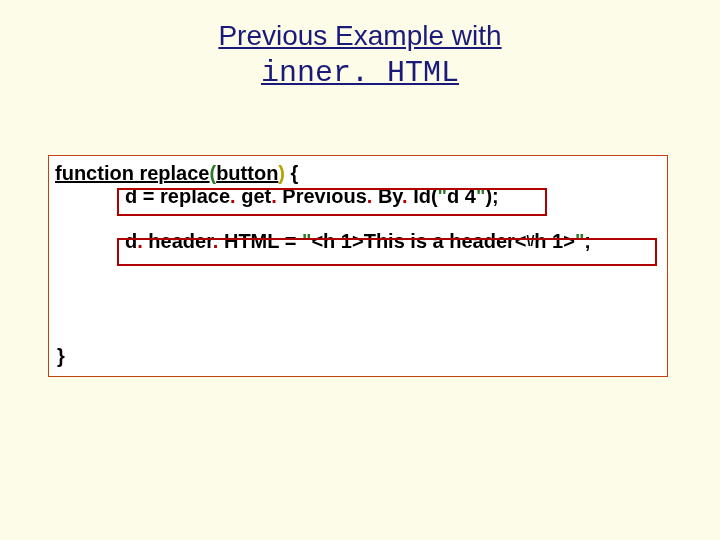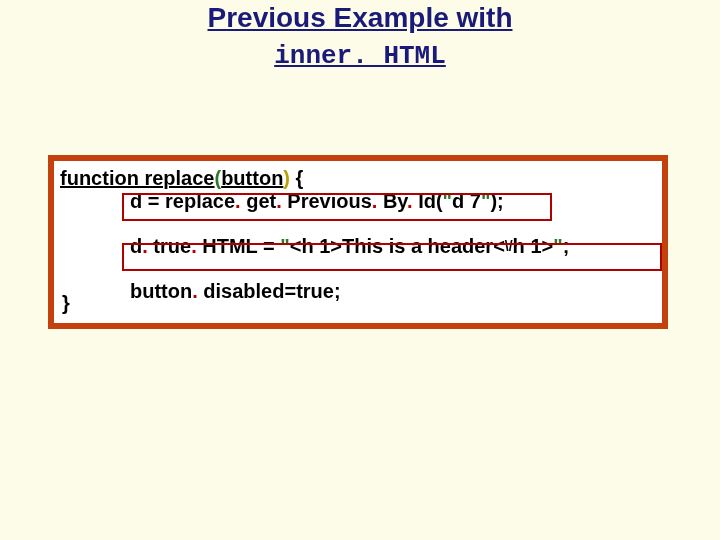--- a/index.html
+++ b/index.html
@@ -6,37 +6,38 @@
   body {
     width: 720px;
     height: 540px;
     background: #fcfce8;
     font-family: Arial, Helvetica, sans-serif;
     position: relative;
     overflow: hidden;
   }
   .title {
     text-align: center;
+    padding-top: 18px;
     font-size: 28px;
-    font-weight: bold;
+    font-weight: normal;
     color: #1a1a7a;
     text-decoration: underline;
     line-height: 1.3;
   }
   .title-mono {
     font-family: "Courier New", monospace;
-    font-size: 26px;
+    font-size: 30px;
   }
   .code-box {
     position: absolute;
     left: 48px;
     top: 155px;
     width: 620px;
-    height: 174px;
-    border: 6px solid #c2410c;
+    height: 222px;
+    border: 1px solid #c2410c;
     background: #fff;
     padding: 6px 8px 8px 6px;
   }
   .code-line {
     font-size: 20px;
     font-weight: bold;
     color: #000;
     white-space: nowrap;
   }
   .indent1 { padding-left: 70px; }
@@ -82,31 +83,28 @@
   <span class="title-mono">inner. HTML</span>
 </div>
 
 <div class="code-box">
 
   <div class="code-line">
     <span class="func-underline">function replace</span><span class="paren-open">(</span><span class="func-underline">button</span><span class="paren-close-yellow">)</span><span> {</span>
   </div>
 
   <div class="code-line indent1">
-    <span>d = replace</span><span class="dot">. </span><span>get</span><span class="dot">. </span><span>Previous</span><span class="dot">. </span><span>By</span><span class="dot">. </span><span>Id(</span><span class="quote-green">"</span><span>d 7</span><span class="quote-green">"</span><span>);</span>
+    <span>d = replace</span><span class="dot">. </span><span>get</span><span class="dot">. </span><span>Previous</span><span class="dot">. </span><span>By</span><span class="dot">. </span><span>Id(</span><span class="quote-green">"</span><span>d 4</span><span class="quote-green">"</span><span>);</span>
   </div>
   <div class="hl1"></div>
 
   <div class="line-gap"></div>
 
   <div class="code-line indent1">
-    <span>d</span><span class="dot">. </span><span>true</span><span class="dot">. </span><span>HTML = </span><span class="quote-green">"</span><span>&lt;h 1&gt;This is a header&lt;</span><span class="small-v">\/</span><span>h 1&gt;</span><span class="quote-green">"</span><span>;</span>
+    <span>d</span><span class="dot">. </span><span>header</span><span class="dot">. </span><span>HTML = </span><span class="quote-green">"</span><span>&lt;h 1&gt;This is a header&lt;</span><span class="small-v">\/</span><span>h 1&gt;</span><span class="quote-green">"</span><span>;</span>
   </div>
   <div class="hl2"></div>
 
   <div class="line-gap"></div>
 
-  <div class="code-line indent1">
-    <span>button</span><span class="dot">. </span><span>disabled=true;</span>
-  </div>
 
   <div class="close-brace">}</div>
 </div>
 
 </body></html>

